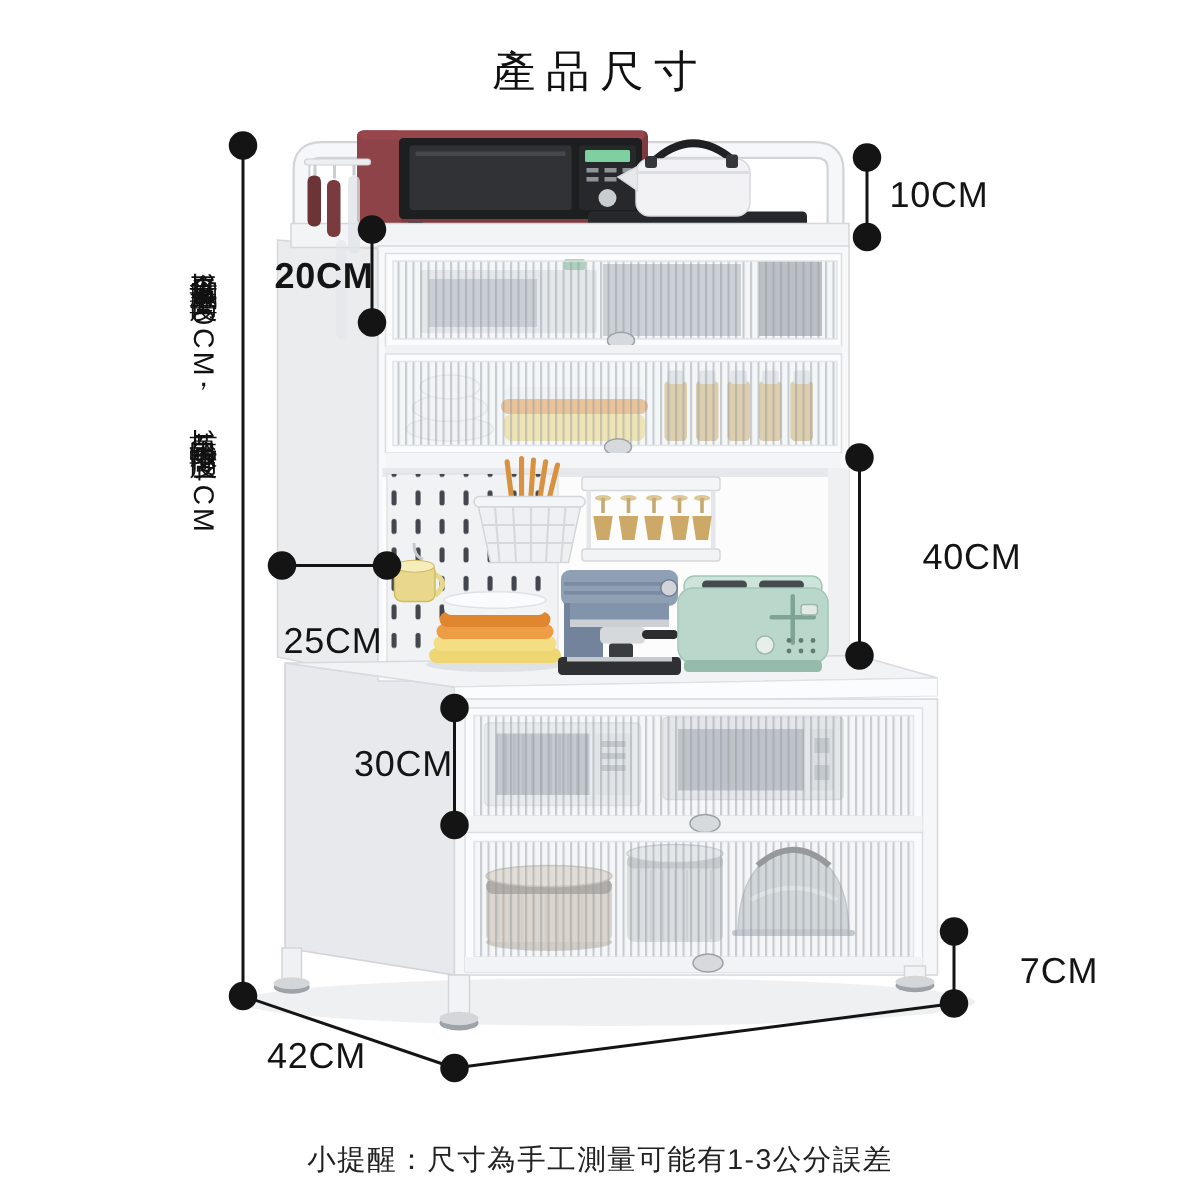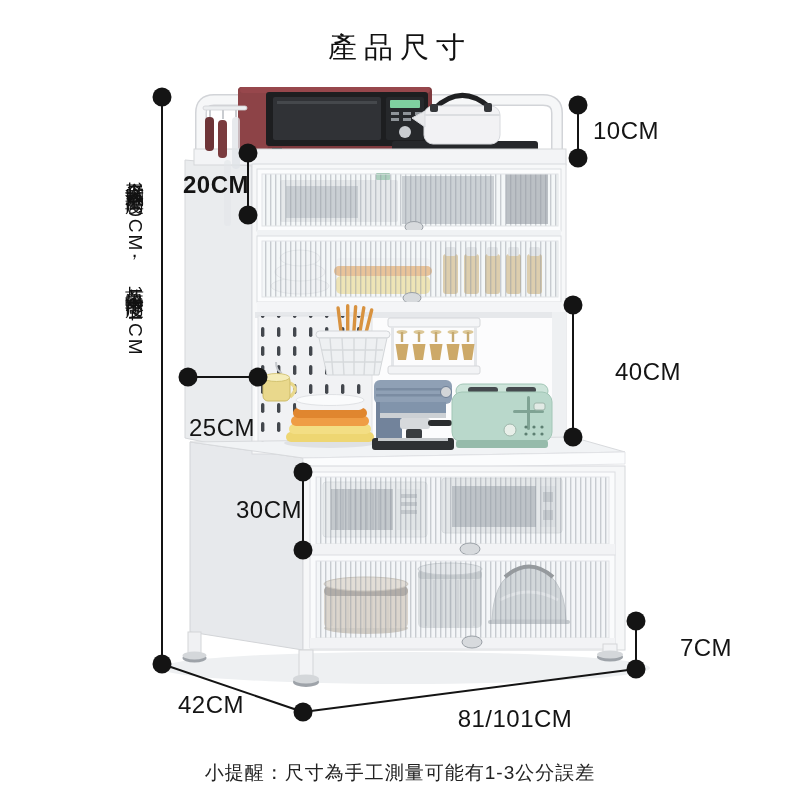--- a/index.html
+++ b/index.html
@@ -338,16 +338,15 @@
     </g>
   </svg>
 
   <div class="dim-label" style="left:216px;top:185px;font-weight:bold;">20CM</div>
   <div class="dim-label" style="left:590px;top:131px;margin-left:36px;">10CM</div>
   <div class="dim-label" style="left:611px;top:372px;margin-left:37px;">40CM</div>
   <div class="dim-label" style="left:222px;top:428px;">25CM</div>
   <div class="dim-label" style="left:269px;top:510px;">30CM</div>
   <div class="dim-label" style="left:670px;top:648px;margin-left:36px;">7CM</div>
   <div class="dim-label" style="left:211px;top:705px;">42CM</div>
-  <div class="dim-label" style="left:515px;top:719px;">81/101CM</div>
 
   <div class="footer-note">小提醒：尺寸為手工測量可能有1-3公分誤差</div>
 </div>
 
 </body></html>

